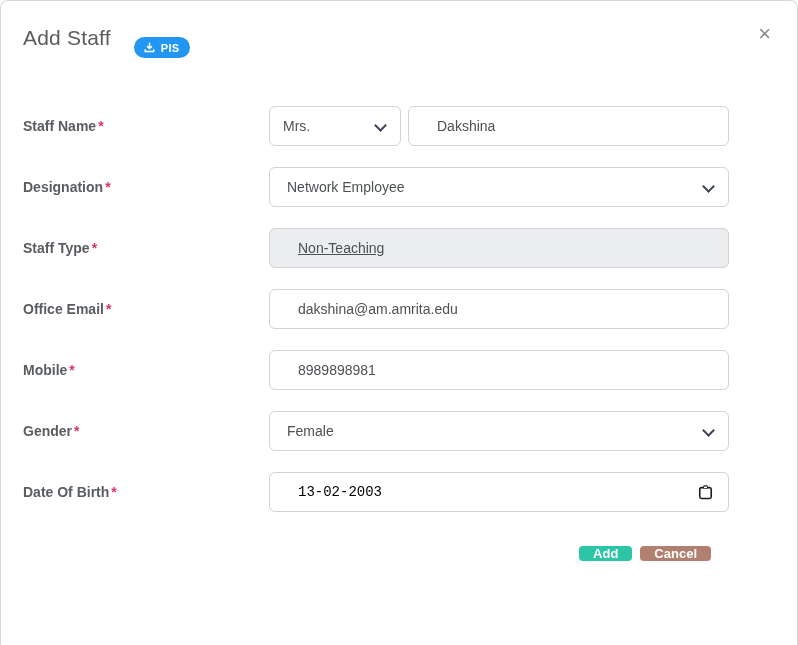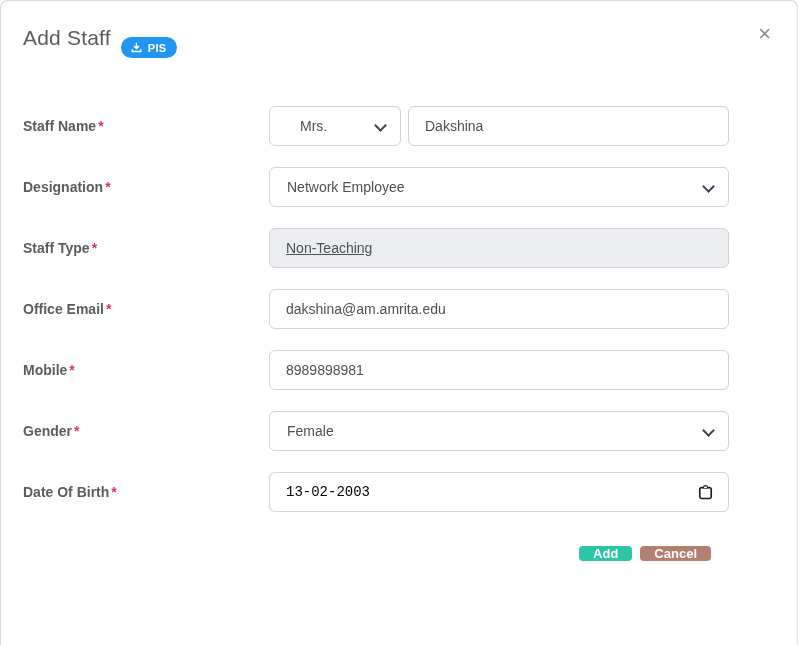--- a/index.html
+++ b/index.html
@@ -15,21 +15,21 @@
     border: 1px solid #d9d9d9;
     border-bottom: none;
     border-radius: 8px 8px 0 0;
     padding-top: 16px;
     position: relative;
   }
   .modal-header {
     display: flex; align-items: flex-start;
     padding: 0 24px 0 22px;
   }
-  .title-wrap { display: flex; align-items: center; gap: 10px; }
+  .title-wrap { display: flex; align-items: center; gap: 23px; }
   .modal-title {
     font-size: 21px; font-weight: 400; color: #5c5c5c;
     letter-spacing: .2px;
   }
   .pis-badge {
     display: inline-flex; align-items: center; gap: 5px;
     background: #2196f3; color: #fff;
     border: none; cursor: pointer;
     font-family: "Liberation Sans", sans-serif;
     font-size: 11px; font-weight: 700; letter-spacing: .3px;
@@ -55,27 +55,27 @@
   }
   .req { color: #d6365f; margin-left: 2px; font-weight: 700; }
   .ctrl { flex: 1; display: flex; gap: 7px; }
   .inp, .select {
     height: 40px;
     border: 1px solid #ced4da; border-radius: 6px;
     background: #fff;
     font-size: 14px; color: #4d5154;
     display: flex; align-items: center;
   }
-  .inp { padding: 0 16px; width: 100%; font-family: "Liberation Sans", sans-serif; outline: none; }
+  .inp { padding: 0 28px; width: 100%; font-family: "Liberation Sans", sans-serif; outline: none; }
   .inp.disabled { background: #ecedee; color: #4d5154; text-decoration: underline; }
   .select {
     position: relative; cursor: pointer;
     padding: 0 34px 0 17px; width: 100%;
   }
-  .select.small { width: 132px; flex: 0 0 132px; padding-left: 30px; }
+  .select.small { width: 132px; flex: 0 0 132px; padding-left: 13px; }
   .chev {
     position: absolute; right: 15px; top: 14px;
     width: 9px; height: 9px;
     border-right: 2px solid #3c4352; border-bottom: 2px solid #3c4352;
     transform: rotate(45deg);
   }
   .grow { flex: 1; }
   .date-wrap { position: relative; padding-right: 40px; }
   .date-wrap input {
     border: none; outline: none; background: transparent;

